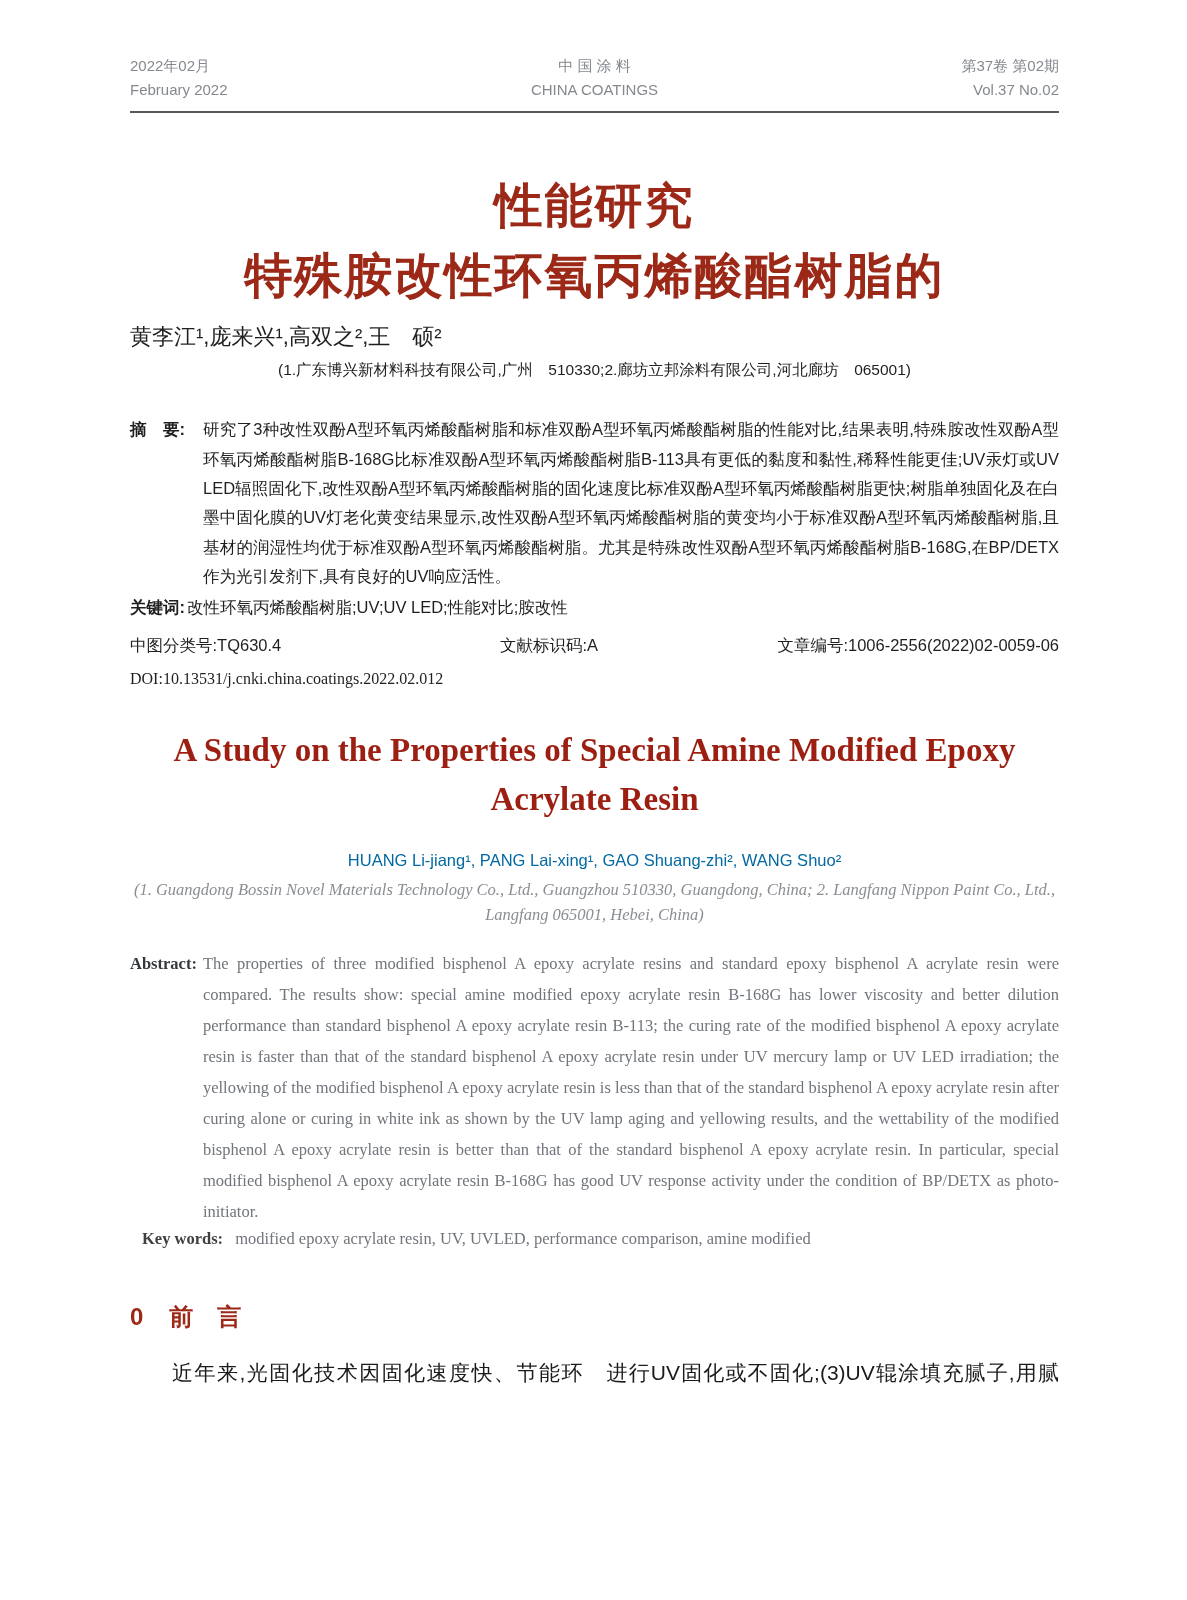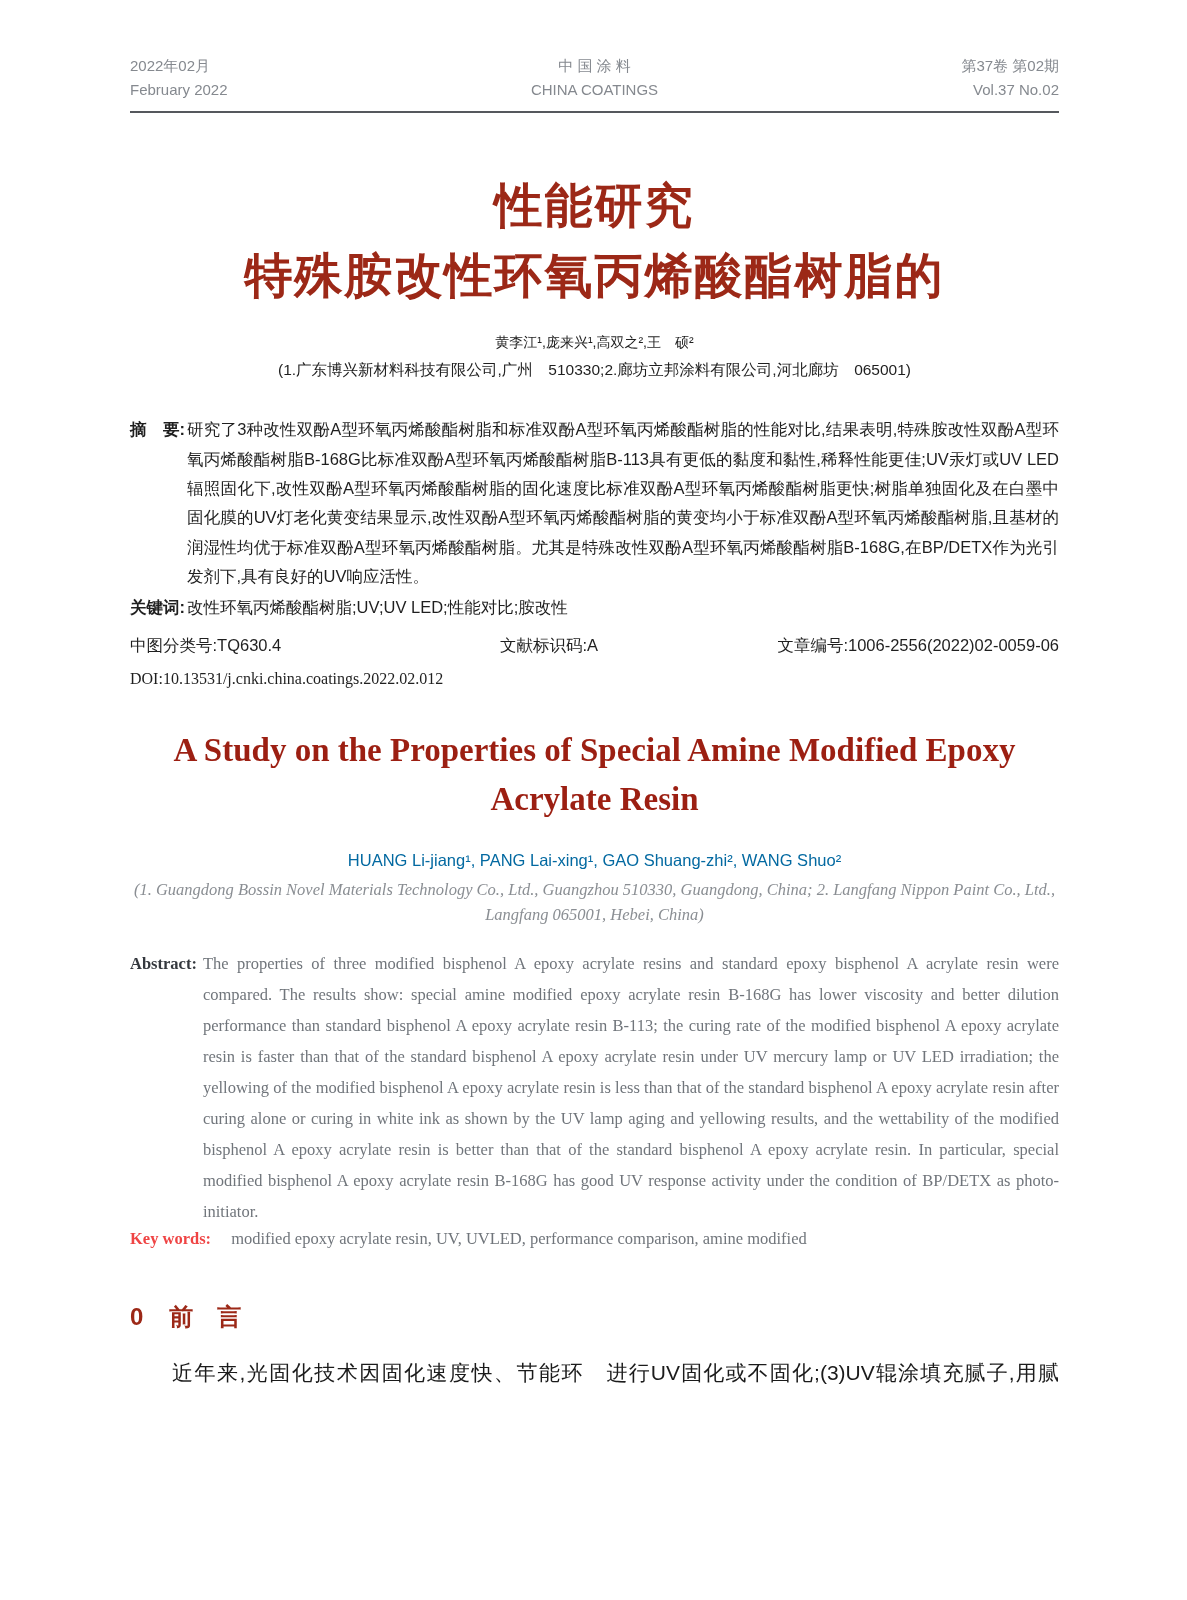--- a/index.html
+++ b/index.html
@@ -37,39 +37,40 @@
   .title-cn {
     margin-top: 58px;
     text-align: center;
     color: #9c2817;
     font-size: 48px;
     font-weight: 900;
     letter-spacing: 2px;
     line-height: 1.45;
   }
   .authors-cn {
-    margin-top: 24px;
-    text-align: center;
-    font-size: 14px;
+    margin-top: 12px;
+    text-align: left;
+    font-size: 22px;
     color: #1f1f1f;
   }
   .affiliation-cn {
     margin-top: 8px;
     text-align: center;
     font-size: 15.5px;
     color: #1f1f1f;
   }
 
   
   .abstract-cn {
     margin-top: 34px;
     display: flex;
     font-size: 16.5px;
     line-height: 1.78;
     color: #1f1f1f;
+    gap: 16px;
   }
   .abstract-cn .lbl { flex: 0 0 auto; font-weight: 700; white-space: nowrap; }
   .abstract-cn .txt { flex: 1 1 auto; text-align: justify; margin-left: 2px; }
   .keywords-cn {
     margin-top: 2px;
     display: flex;
     font-size: 16.5px;
     line-height: 1.78;
     color: #1f1f1f;
   }
@@ -129,22 +130,22 @@
   }
   .abstract-en .lbl { flex: 0 0 auto; font-weight: 700; color: #34383e; white-space: nowrap; }
   .abstract-en .txt { flex: 1 1 auto; text-align: justify; margin-left: 6px; }
   .keywords-en {
     margin-top: 2px;
     display: flex;
     font-family: "Liberation Serif", serif;
     font-size: 16.5px;
     color: #70757b;
   }
-  .keywords-en .lbl { font-weight: 700; color: #ef4444; white-space: nowrap; }
-  .keywords-en .txt { margin-left: 20px; }
+  .keywords-en .lbl { font-weight: 700; color: #404040; white-space: nowrap; margin-left: 12px; }
+  .keywords-en .txt { margin-left: 12px; }
 
   
   .section-heading {
     margin-top: 52px;
     color: #9c2817;
     font-size: 24px;
     font-weight: 800;
   }
   .section-heading .num { margin-right: 26px; }
   .body-columns {

